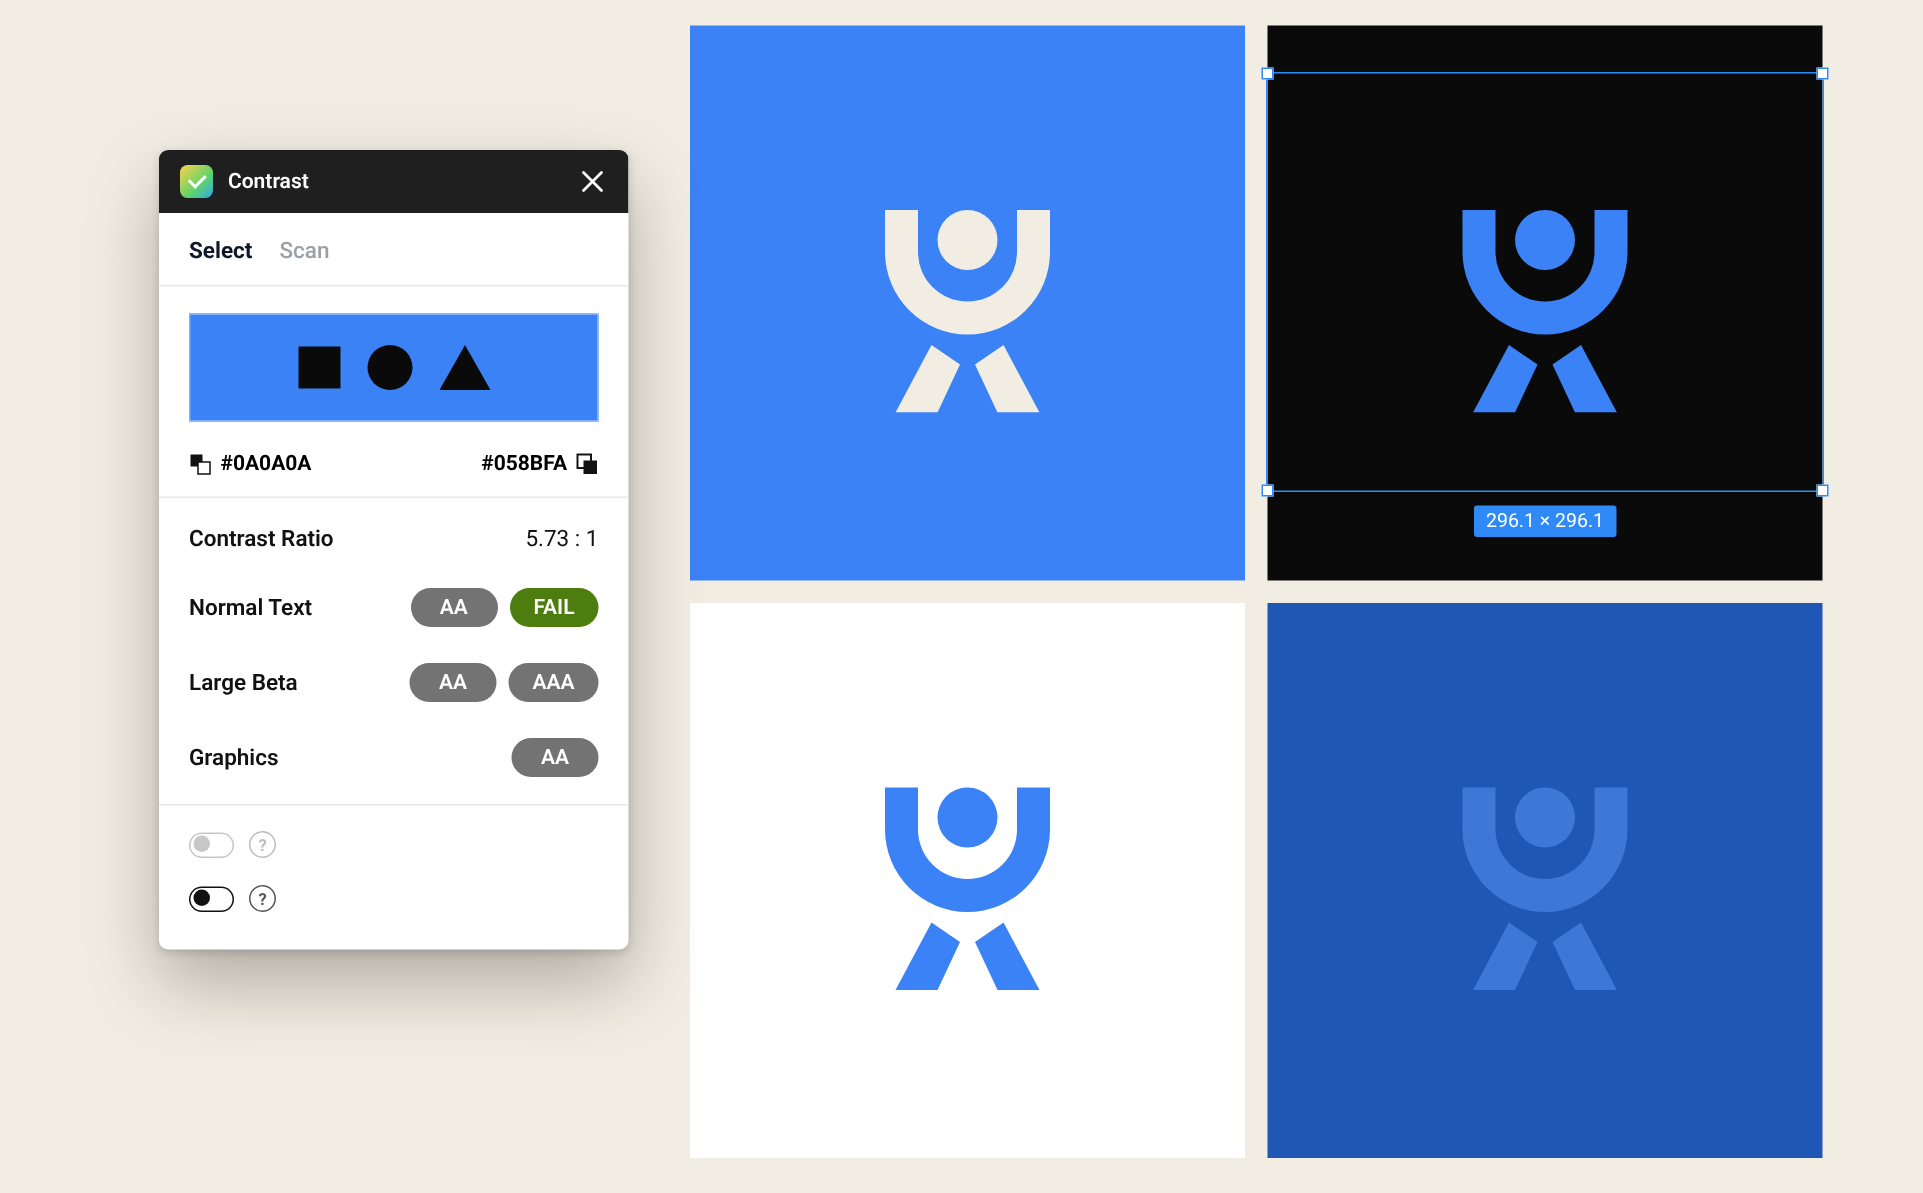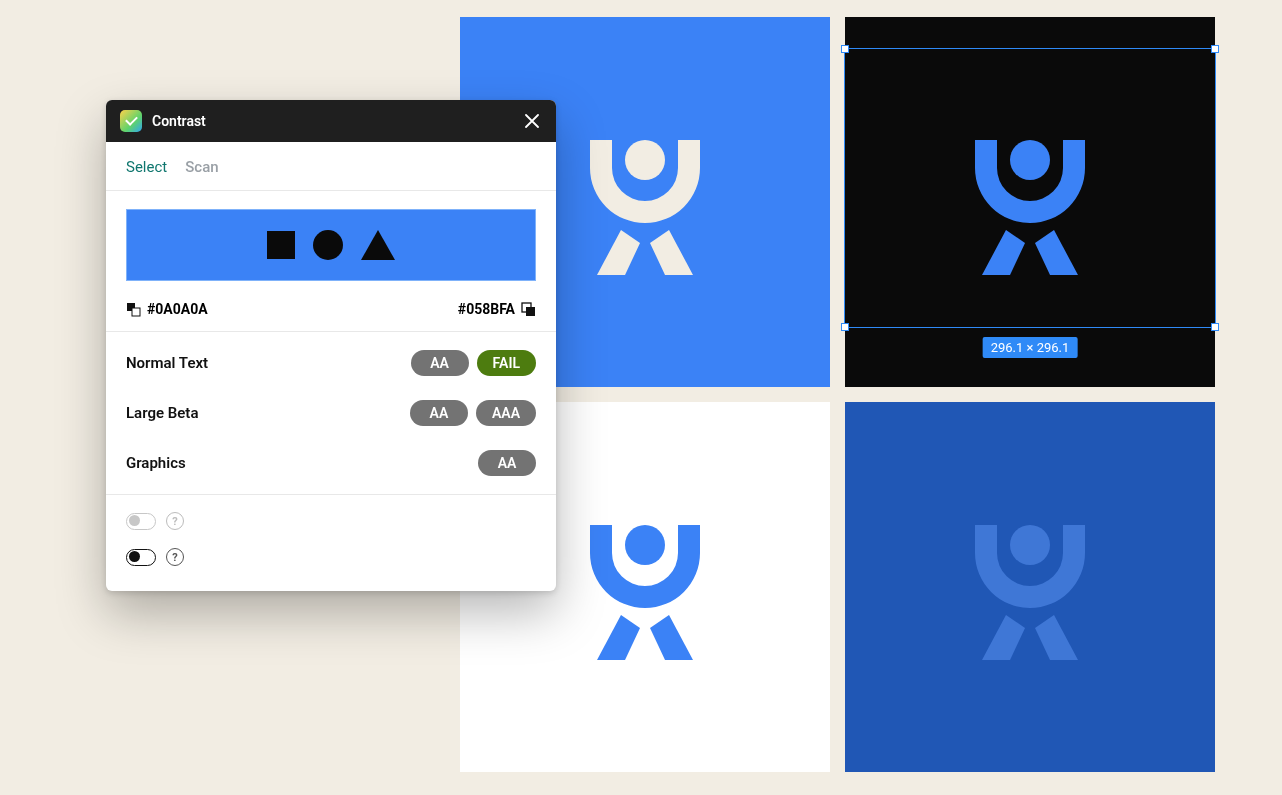--- a/index.html
+++ b/index.html
@@ -43,21 +43,21 @@
     top: calc(100% + 10px);
     background: #2f8af7; color: #fff;
     font-size: 13px; padding: 3px 8px;
     border-radius: 2px;
   }
 
   
   .panel {
     position: absolute;
     left: 106px; top: 100px;
-    width: 450px;
+    width: 313px;
     background: #fff;
     border-radius: 6px;
     box-shadow: 0 22px 50px rgba(0,0,0,0.28), 0 2px 6px rgba(0,0,0,0.15);
     overflow: hidden;
   }
   .panel-header {
     background: #1f1f1f; color: #fff;
     display: flex; align-items: center;
     padding: 10px 14px;
   }
@@ -72,21 +72,21 @@
     content: ""; width: 9px; height: 5px;
     border-left: 2px solid #fff; border-bottom: 2px solid #fff;
     transform: rotate(-45deg); position: absolute; top: 6px;
   }
   .panel-title { font-weight: 600; font-size: 14px; flex: 1; }
   .close-btn { color: #fff; width: 20px; height: 20px; display: flex; align-items: center; justify-content: center; cursor: pointer; }
   .close-btn svg { width: 14px; height: 14px; }
 
   .tabs { display: flex; gap: 18px; padding: 16px 20px 14px; font-size: 15px; }
   .tab { color: #9aa0a6; cursor: pointer; font-weight: 500; }
-  .tab.active { color: #0f766e; font-weight: 400; }
+  .tab.active { color: #0f172a; font-weight: 700; }
   .divider { height: 1px; background: #e8e8e8; }
 
   .preview-area { padding: 18px 20px 10px; }
   .preview-box {
     background: #3b82f6; height: 72px; border: 1px solid #7fb2fa;
     display: flex; align-items: center; justify-content: center; gap: 18px;
   }
   .shape { display: inline-block; }
   .sq { width: 28px; height: 28px; background: #0a0a0a; }
   .ci { width: 30px; height: 30px; background: #0a0a0a; border-radius: 50%; }
@@ -239,20 +239,24 @@
             <rect x="1" y="1" width="9" height="9" fill="none" stroke="#111" stroke-width="1.3"></rect>
             <rect x="5" y="5" width="9" height="9" fill="#111"></rect>
           </svg>
       </span>
     </div>
   </div>
   <div class="divider"></div>
 
   <div class="results">
     <div class="res-row">
+      <span class="res-label">Contrast Ratio</span>
+      <span class="res-value">5.73 : 1</span>
+    </div>
+    <div class="res-row">
       <span class="res-label">Normal Text</span>
       <span class="badges">
         <span class="badge pass">AA</span>
         <span class="badge fail">FAIL</span>
       </span>
     </div>
     <div class="res-row">
       <span class="res-label">Large Beta</span>
       <span class="badges">
         <span class="badge pass">AA</span>

